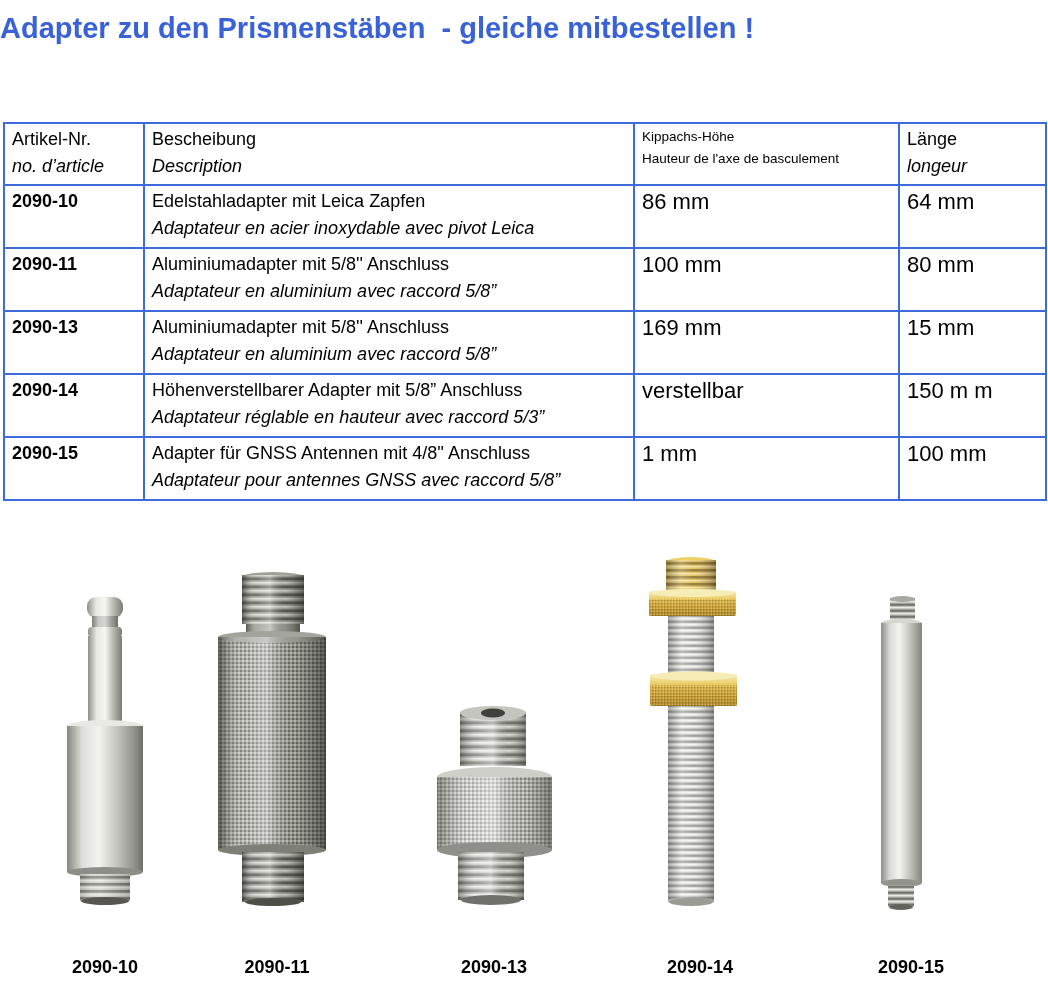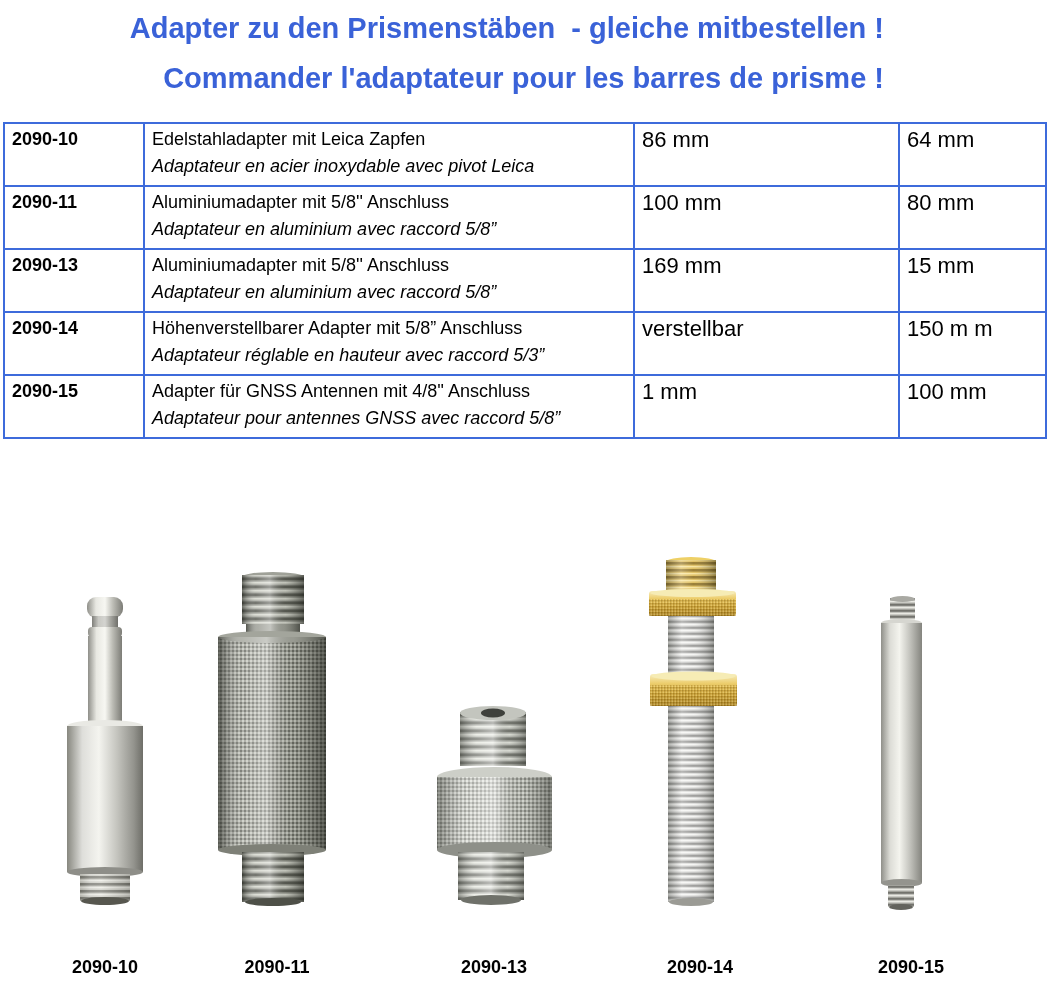--- a/index.html
+++ b/index.html
@@ -1,19 +1,19 @@
 <!DOCTYPE html>
 <html><head>
 <meta charset="utf-8">
 <style>
   html,body{margin:0;padding:0;background:#ffffff;}
   .canvas{position:relative;width:1048px;height:1007px;background:#ffffff;
           font-family:"Liberation Sans",sans-serif;color:#000;overflow:hidden;}
 
-  .title{position:absolute;left:0;width:884px;text-align:right;
+  .title{position:absolute;left:0;width:884px;text-align:left;
          font-weight:bold;font-size:29px;color:#3A62D8;white-space:pre;}
   .title-de{top:12px;}
   .title-fr{top:62px;}
 
   table.specs{position:absolute;left:3px;top:122px;width:1042px;
               border-collapse:collapse;table-layout:fixed;}
   table.specs td{border:2px solid #3D6BDB;vertical-align:top;
                  padding:2px 7px;overflow:hidden;}
   tr.hdr td{height:56px;}
   tr.row td{height:57px;}
@@ -27,30 +27,47 @@
   .product{position:absolute;}
   .caption{position:absolute;width:140px;text-align:center;
            font-weight:bold;font-size:18px;}
 </style>
 </head>
 <body>
 
 <div class="canvas">
 
   <div class="title title-de">Adapter zu den Prismenstäben  - gleiche mitbestellen !</div>
-  <div class="title title-fr">Commander l'adaptateur pour les barres de prisme !</div>
 
   <table class="specs">
     <colgroup>
         <col style="width:140px">
         <col style="width:490px">
         <col style="width:265px">
         <col style="width:147px">
       </colgroup>
     <tbody>
+        <tr class="hdr">
+      <td>
+        <div class="l1">Artikel-Nr.</div>
+        <div class="l2">no. d’article</div>
+      </td>
+      <td>
+        <div class="l1">Bescheibung</div>
+        <div class="l2">Description</div>
+      </td>
+      <td class="small-hdr">
+        <div class="s1">Kippachs-Höhe</div>
+        <div class="s2">Hauteur de l'axe de basculement</div>
+      </td>
+      <td>
+        <div class="l1">Länge</div>
+        <div class="l2">longeur</div>
+      </td>
+    </tr>
 
     <tr class="row">
       <td>
             <div class="art">2090-10</div>
           </td>
       <td>
         <div class="l1">Edelstahladapter mit Leica Zapfen</div>
         <div class="l2">Adaptateur en acier inoxydable avec pivot Leica</div>
       </td>
       <td>

